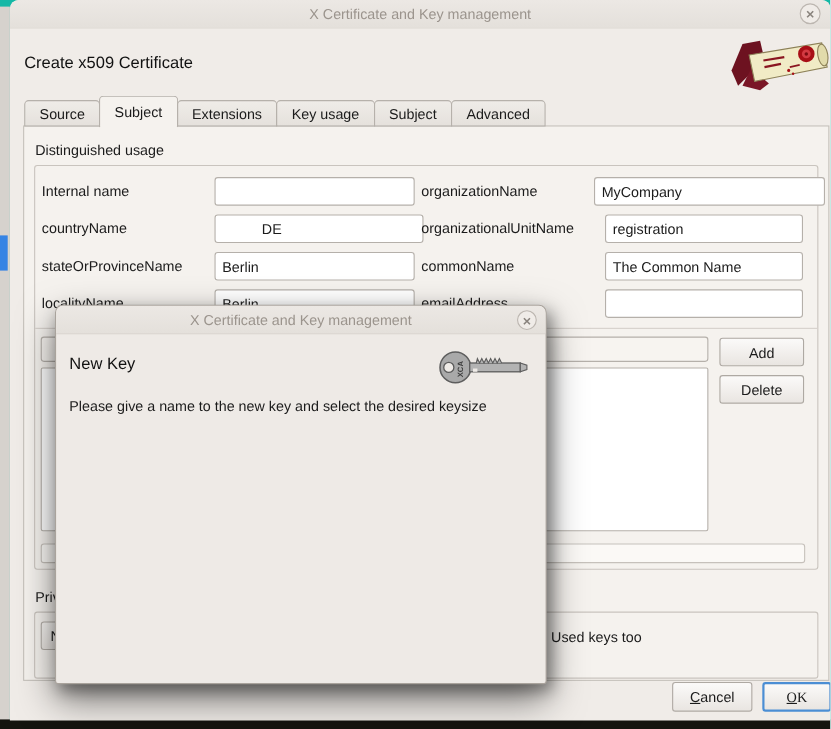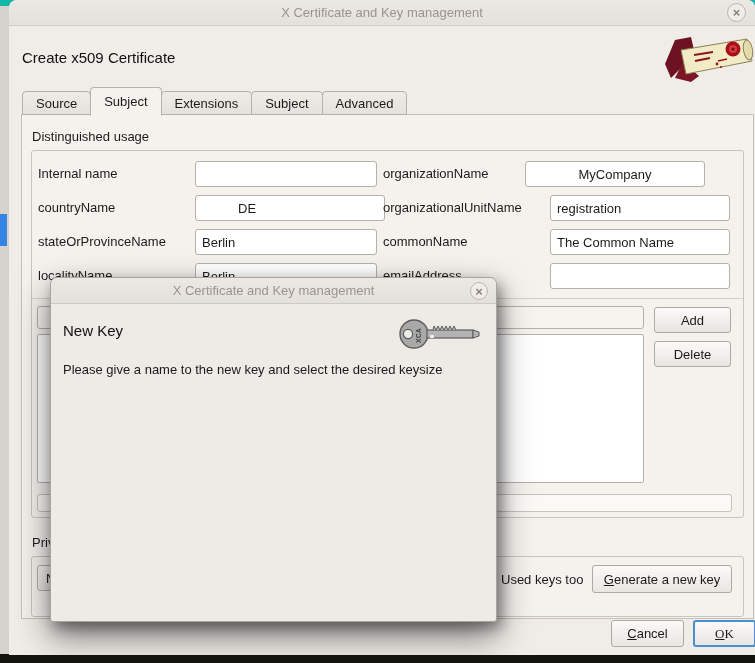--- a/index.html
+++ b/index.html
@@ -120,36 +120,39 @@
       <div class="tab">
           <span>Source</span>
         </div>
       <div class="tab active">
           <span>Subject</span>
         </div>
       <div class="tab">
           <span>Extensions</span>
         </div>
       <div class="tab">
+          <span>Key usage</span>
+        </div>
+      <div class="tab">
           <span>Subject</span>
         </div>
       <div class="tab">
           <span>Advanced</span>
         </div>
     </div>
 
     <div class="pane"></div>
 
     <div class="sec-label" style="left:23px; top:129px;">Distinguished usage</div>
     <div class="groupbox" style="left:22px; top:150px; width:713px; height:368px;"></div>
 
     <div class="flabel" style="left:29px; top:161px;">Internal name</div>
     <input class="tin" style="left: 186px; top: 161px; width: 182px;" value="">
     <div class="flabel" style="left:374px; top:161px;">organizationName</div>
-    <input class="tin" style="left: 516px; top: 161px; width: 180px; text-align: center;" value="MyCompany">
+    <input class="tin" style="left: 531px; top: 161px; width: 210px;" value="MyCompany">
 
     <div class="flabel" style="left:29px; top:195px;">countryName</div>
     <input class="tin" style="left: 186px; top: 195px; width: 190px; padding-left: 42px;" value="DE">
     <div class="flabel" style="left:374px; top:195px;">organizationalUnitName</div>
     <input class="tin" style="left: 541px; top: 195px; width: 180px;" value="registration">
 
     <div class="flabel" style="left:29px; top:229px;">stateOrProvinceName</div>
     <input class="tin" style="left: 186px; top: 229px; width: 182px;" value="Berlin">
     <div class="flabel" style="left:374px; top:229px;">commonName</div>
     <input class="tin" style="left: 541px; top: 229px; width: 180px;" value="The Common Name">
@@ -175,23 +178,20 @@
 
     <div class="sec-label" style="left:23px; top:535px;">Private key</div>
     <div class="groupbox" style="left:22px; top:556px; width:713px; height:61px;"></div>
 
     <div class="combo" style="left:28px; top:565px; width:425px;">
       <span>N</span>
       <span class="tri"></span>
     </div>
     <div class="checkbox" style="left:472px; top:571px;"></div>
     <div class="cb-label" style="left:492px; top:572px;">Used keys too</div>
-    <div class="btn" style="left:583px; top:565px; width:140px; height:28px;">
-      <span class="mnemonic">Generate a new key</span>
-    </div>
 
     <div class="btn" style="left:602px; top:620px; width:73px; height:27px;">
       <span class="mnemonic">Cancel</span>
     </div>
     <div class="btn btn-default" style="left:684px; top:620px; width:63px; height:27px;">
       <span class="mnemonic">OK</span>
     </div>
   </div>
 
   <div class="modal">

